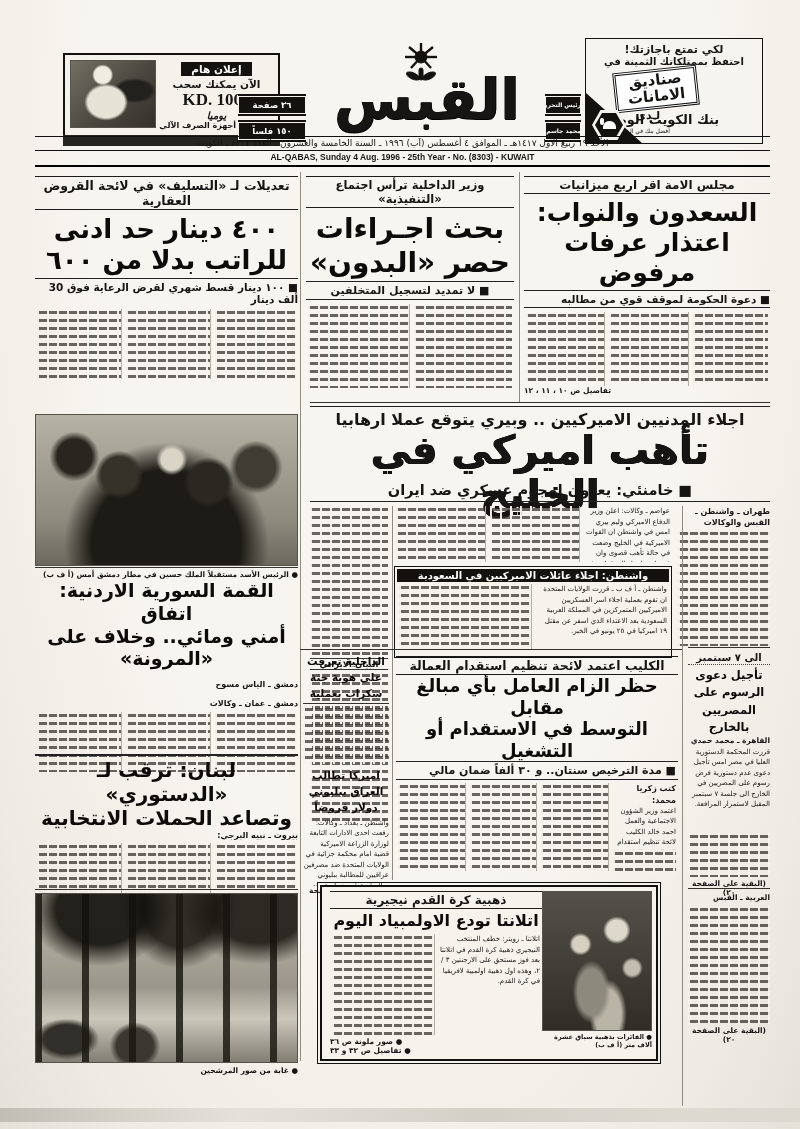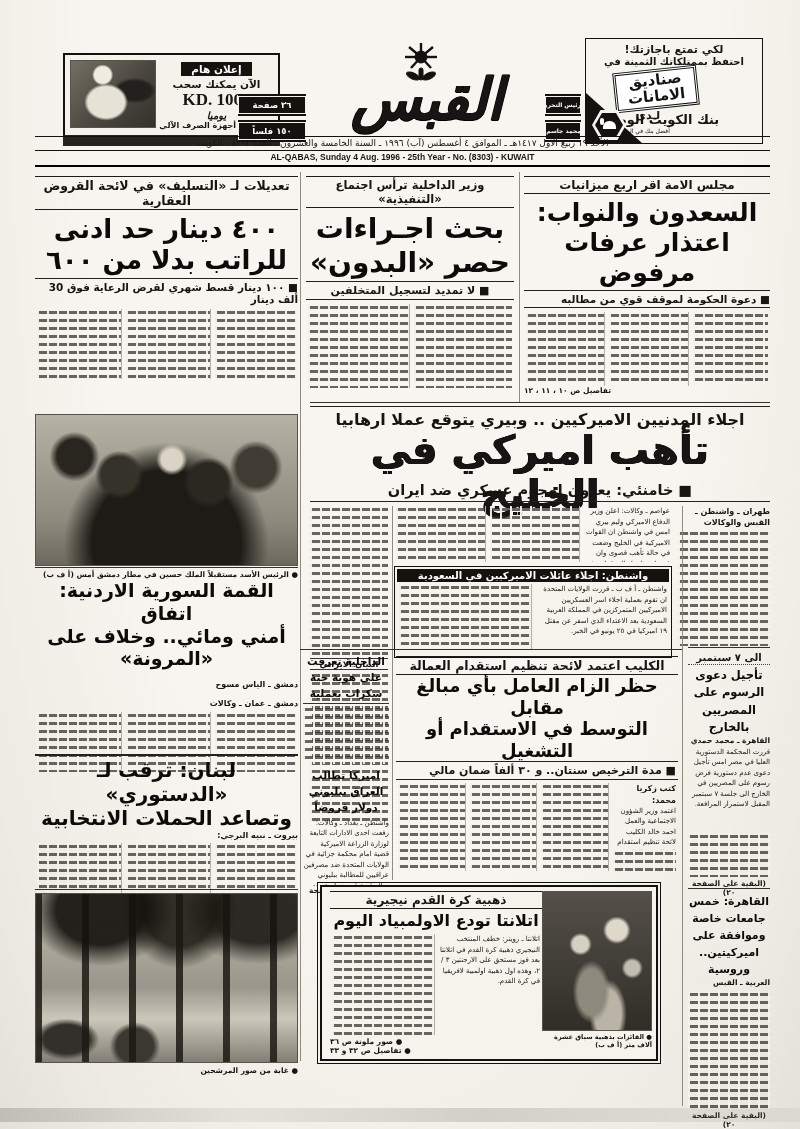--- a/index.html
+++ b/index.html
@@ -29,21 +29,21 @@
   #atm-photo{position:absolute;left:5px;top:5px;width:86px;height:68px;
     background:radial-gradient(circle at 38% 22%, #efece2 0 11%, rgba(0,0,0,0) 14%),
       radial-gradient(ellipse at 42% 62%, #e6e2d6 0 26%, rgba(0,0,0,0) 31%),
       radial-gradient(ellipse at 75% 45%, #23211d 0 18%, rgba(0,0,0,0) 24%),
       linear-gradient(135deg,#757166,#4a473f 55%,#34312a);}
   #atm-text{position:absolute;right:4px;top:3px;width:115px;text-align:center;margin-left:24px;}
   #atm-title{display:inline-block;background:#14120f;color:#fff;font-weight:bold;font-size:10.5px;padding:1px 10px;}
   #atm-strip{left:63px;top:135px;width:217px;height:11px;background:#26241f;}
   #emblem{left:399px;top:40px;width:44px;height:46px;}
   #logo{left:313px;top:70px;width:228px;height:68px;font-size:57px;font-weight:bold;line-height:1.05;
-    text-align:center;letter-spacing:-2px;text-shadow:.7px 0 #000,-.7px 0 #000,0 .5px #000;font-style:italic;}
+    text-align:center;letter-spacing:-2px;text-shadow:.7px 0 #000,-.7px 0 #000,0 .5px #000;}
   .mini-box{background:#14120f;color:#fff;font-weight:bold;text-align:center;overflow:hidden;
     border-top:2px solid #14120f;border-bottom:2px solid #14120f;box-shadow:0 0 0 1px #f4f2ea inset;}
   #box-pages{left:238px;top:94px;width:68px;}
   #box-pages .mini-box{height:18px;font-size:8.5px;line-height:18px;margin-bottom:4px;}
   #box-editor{left:545px;top:94px;width:36px;}
   #box-editor .mini-box{height:18px;font-size:6px;line-height:18px;margin-bottom:4px;white-space:nowrap;}
   #ad-bank{left:585px;top:38px;width:178px;height:106px;border:1.5px solid #14120f;background:#f6f4ee;padding:4px 6px;box-sizing:border-box;}
   #ad-bank .l1{font-weight:bold;font-size:11px;text-align:center;}
   #ad-bank .l2{font-weight:bold;font-size:10px;text-align:center;}
   #stamp{display:inline-block;transform:rotate(-6deg);border:3px double #111;padding:1px 10px;
@@ -372,21 +372,20 @@
   <div class="abs" id="egy1">
     <div class="kicker">الى ٧ سبتمبر</div>
     <div class="headline">تأجيل دعوى الرسوم على المصريين بالخارج</div>
     <div class="byline" style="text-align:right;font-size:7.5px;">القاهرة ـ محمد حمدي</div>
     <div class="tiny" style="height:84px;">قررت المحكمة الدستورية العليا في مصر امس تأجيل دعوى عدم دستورية فرض رسوم على المصريين في الخارج الى جلسة ٧ سبتمبر المقبل لاستمرار المرافعة.</div>
     <div class="btext" style="height:44px;margin:2px 0;"></div>
     <div class="note" style="text-align:center;">(البقية على الصفحة ٢٠)</div>
   </div>
 
   <div class="abs" id="egy2">
-    <div class="headline">القاهرة: خمس جامعات خاصة وموافقة على اميركيتين.. وروسية</div>
     <div class="byline" style="text-align:right;font-size:7.5px;">العربية ـ القبس</div>
     <div class="btext" style="height:118px;margin:2px 0;"></div>
     <div class="note" style="text-align:center;">(البقية على الصفحة ٢٠)</div>
   </div>
 
   <div class="abs" id="oly">
     <div id="oly-photo-wrap">
       <div id="photo-oly" class="photo"></div>
       <div id="oly-caption">● الفائزات بذهبية سباق عشرة آلاف متر (أ ف ب)</div>
     </div>

